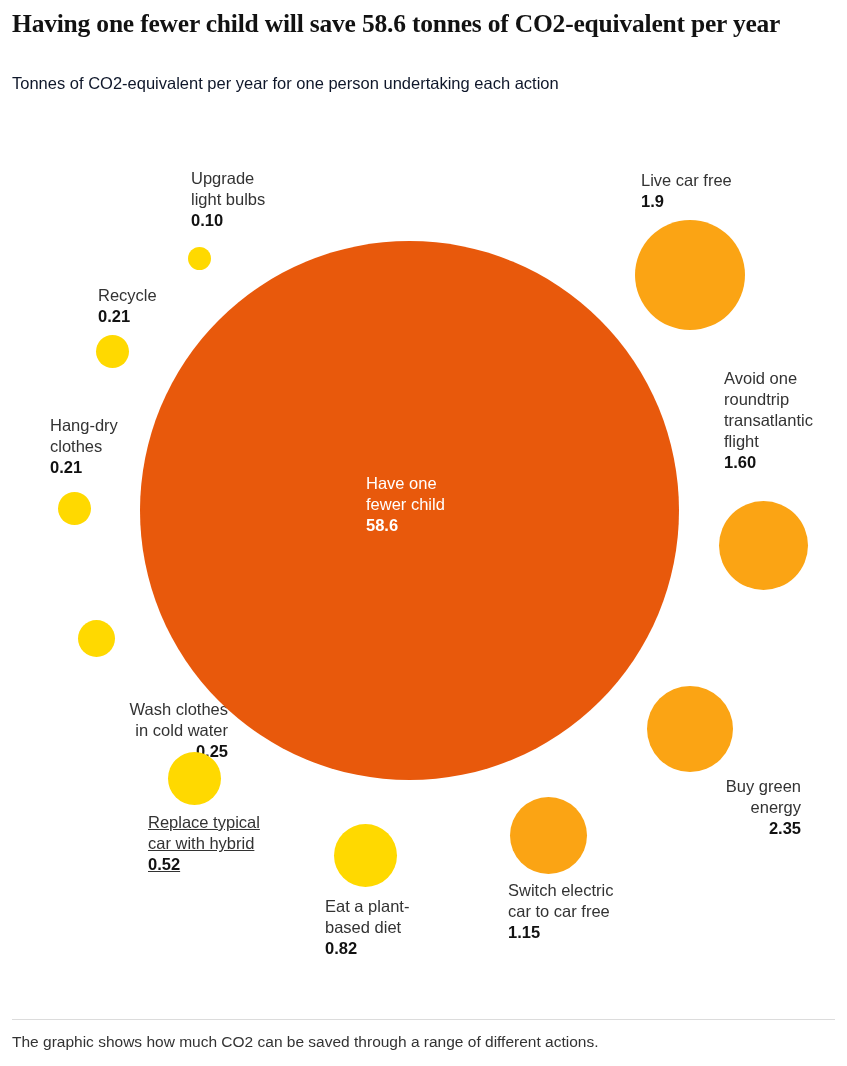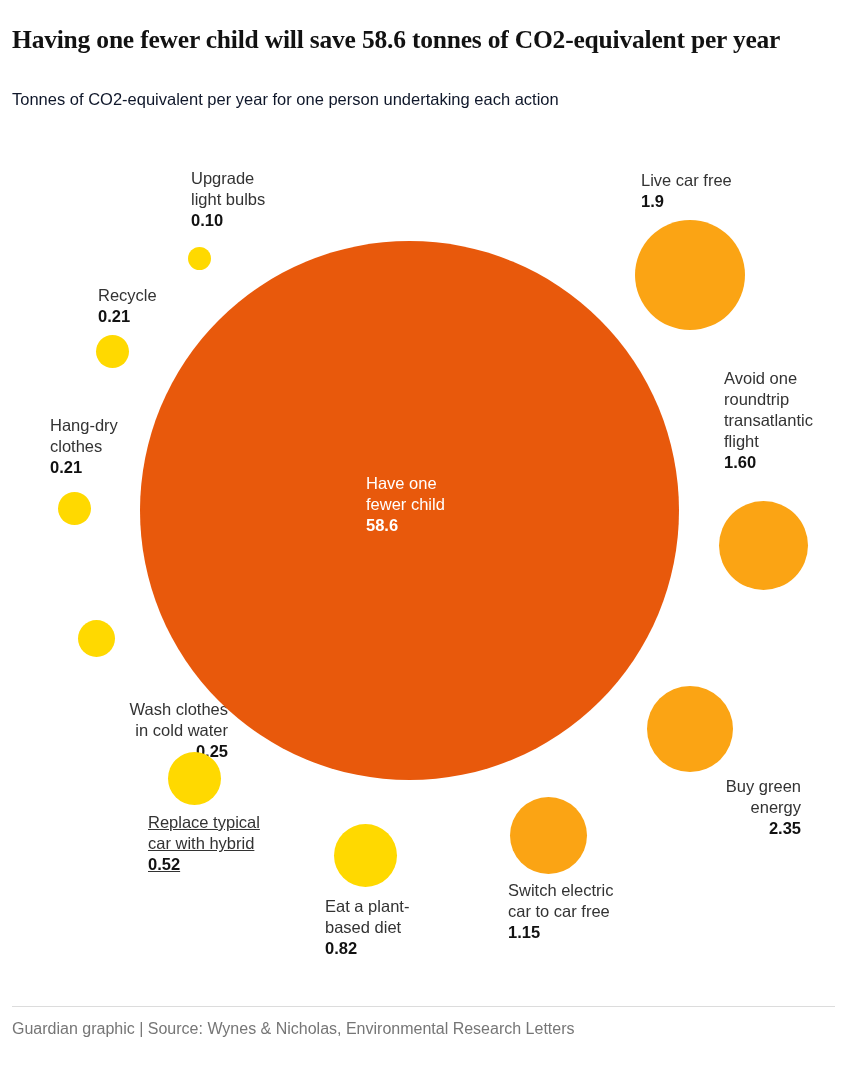--- a/index.html
+++ b/index.html
@@ -8,21 +8,21 @@
     width:847px;height:1066px;
     background:#ffffff;
     font-family:"Liberation Sans", sans-serif;
     color:#121212;
     overflow:hidden;
     position:relative;
   }
   #page{position:relative;width:847px;height:1066px;box-sizing:border-box;}
 
   
-  .header{padding:24px 12px 0 12px;}
+  .header{padding:8px 12px 0 12px;}
   .chart-title{
     font-family:"Liberation Serif", serif;
     font-weight:bold;
     font-size:25.5px;
     line-height:1.22;
     letter-spacing:-0.2px;
     color:#121212;
     margin:0;
     max-width:830px;
   }
@@ -118,16 +118,16 @@
 flight</span><span class="val">1.60</span></div>
       <div class="bubble" style="left: 635px; top: 80px; width: 110px; height: 110px; background: rgb(251, 164, 20);"></div>
       <div class="bub-label" style="left: 641px; top: 30px; width: 180px; text-align: left;"><span>Live car free</span><span class="val">1.9</span></div>
       <div class="bubble" style="left: 139.5px; top: 100.5px; width: 539px; height: 539px; background: rgb(232, 89, 12);"></div>
       <div class="bub-label inside" style="left: 366px; top: 333px; width: 180px; text-align: left;"><span>Have one
 fewer child</span><span class="val">58.6</span></div>
     </div>
 
   <div class="footer">
     <hr class="footer-rule">
-    <p class="footer-source">Guardian graphic | Source: Wynes &amp; Nicholas, Environmental Research Letters</p>
+    <p class="footer-note">The graphic shows how much CO2 can be saved through a range of different actions.</p>
   </div>
 
 </div>
 
 </body></html>

